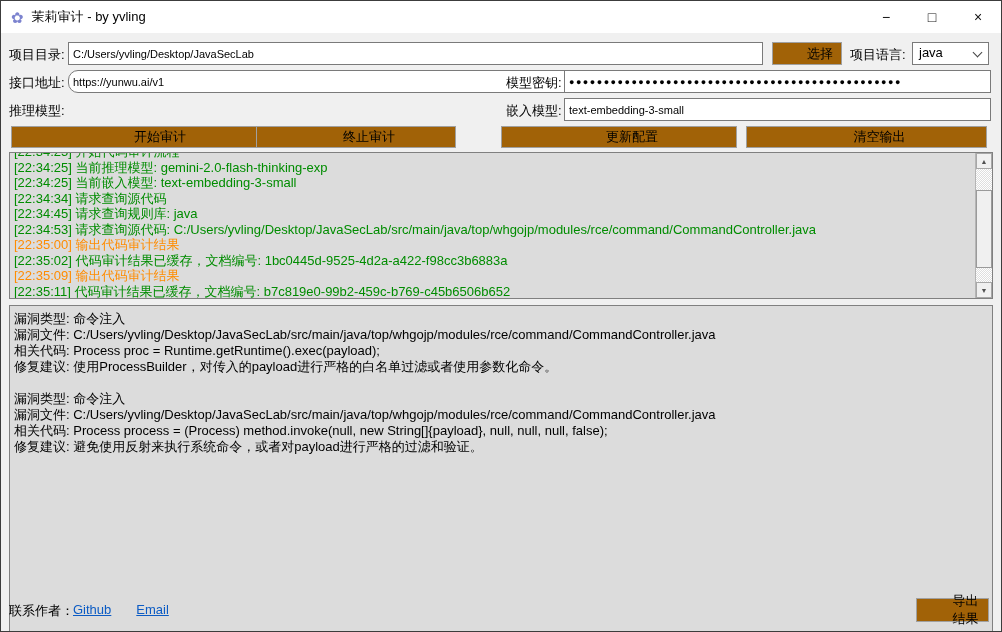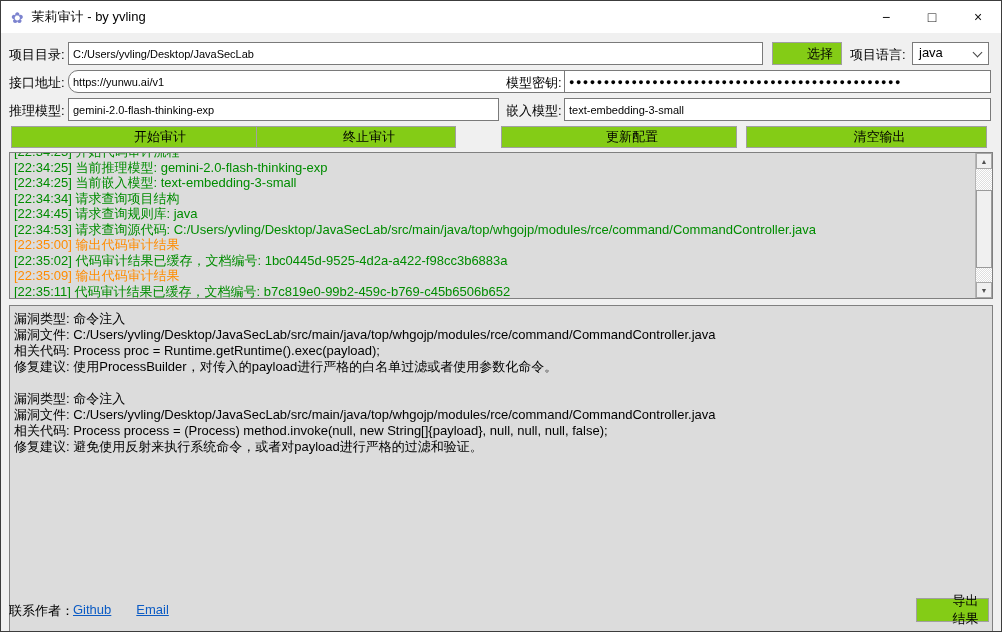--- a/index.html
+++ b/index.html
@@ -28,21 +28,21 @@
   
   .lbl { position:absolute; font-size:13px; color:#000; white-space:nowrap; }
   .txt {
     position:absolute; height:23px; background:#fff;
     border:1px solid #7a7a7a; font-size:11px; padding:0 4px;
     font-family:"Liberation Sans","DejaVu Sans",sans-serif; color:#000;
   }
   .pwd { font-size:9px; letter-spacing:1.5px; }
 
   .btn {
-    position:absolute; height:23px; background:#84cc16;
+    position:absolute; height:23px; background:#a16207;
     border:1px solid #a0a0a0; font-size:13px; color:#000;
     display:flex; align-items:center; justify-content:center; cursor:default;
     font-family:"Liberation Sans","DejaVu Sans",sans-serif;
     padding-left:32px;
   }
 
   .combo {
     position:absolute; height:23px; background:#fff; border:1px solid #7a7a7a;
     font-size:13px; padding:2px 20px 16px 6px;
   }
@@ -128,35 +128,34 @@
     <span>java</span>
     <span class="chev"></span>
   </div>
 
   <span class="lbl" style="left:8px; top:73px;">接口地址:</span>
   <input class="txt" style="left: 67px; top: 69px; width: 507px; border-radius: 10px;" value="https://yunwu.ai/v1">
   <span class="lbl" style="left:505px; top:73px;">模型密钥:</span>
   <input class="txt pwd" style="left: 563px; top: 69px; width: 427px;" value="●●●●●●●●●●●●●●●●●●●●●●●●●●●●●●●●●●●●●●●●●●●●●●●●">
 
   <span class="lbl" style="left:8px; top:101px;">推理模型:</span>
-  <input class="txt" style="left: 67px; top: 97px; width: 431px;" value="gemini-2.0-flash-thinking-exp">
   <span class="lbl" style="left:505px; top:101px;">嵌入模型:</span>
   <input class="txt" style="left: 563px; top: 97px; width: 427px;" value="text-embedding-3-small">
 
   <button class="btn toolbtn" style="left:10px;  width:272px;">开始审计</button>
   <button class="btn toolbtn" style="left:255px; width:200px;">终止审计</button>
   <button class="btn toolbtn" style="left:500px; width:236px;">更新配置</button>
   <button class="btn toolbtn" style="left:745px; width:241px;">清空输出</button>
 
   <div class="log-area">
     <div class="log-content">
         <div class="log-line" style="color: rgb(0, 140, 0);">[22:34:25] 开始代码审计流程</div>
         <div class="log-line" style="color: rgb(0, 140, 0);">[22:34:25] 当前推理模型: gemini-2.0-flash-thinking-exp</div>
         <div class="log-line" style="color: rgb(0, 140, 0);">[22:34:25] 当前嵌入模型: text-embedding-3-small</div>
-        <div class="log-line" style="color: rgb(0, 140, 0);">[22:34:34] 请求查询项目结构</div>
+        <div class="log-line" style="color: rgb(0, 140, 0);">[22:34:34] 请求查询源代码</div>
         <div class="log-line" style="color: rgb(0, 140, 0);">[22:34:45] 请求查询规则库: java</div>
         <div class="log-line" style="color: rgb(0, 140, 0);">[22:34:53] 请求查询源代码: C:/Users/yvling/Desktop/JavaSecLab/src/main/java/top/whgojp/modules/rce/command/CommandController.java</div>
         <div class="log-line" style="color: rgb(255, 140, 0);">[22:35:00] 输出代码审计结果</div>
         <div class="log-line" style="color: rgb(0, 140, 0);">[22:35:02] 代码审计结果已缓存，文档编号: 1bc0445d-9525-4d2a-a422-f98cc3b6883a</div>
         <div class="log-line" style="color: rgb(255, 140, 0);">[22:35:09] 输出代码审计结果</div>
         <div class="log-line" style="color: rgb(0, 140, 0);">[22:35:11] 代码审计结果已缓存，文档编号: b7c819e0-99b2-459c-b769-c45b6506b652</div>
       </div>
     <div class="scrollbar">
       <div class="sb-btn">
           <span>▲</span>

